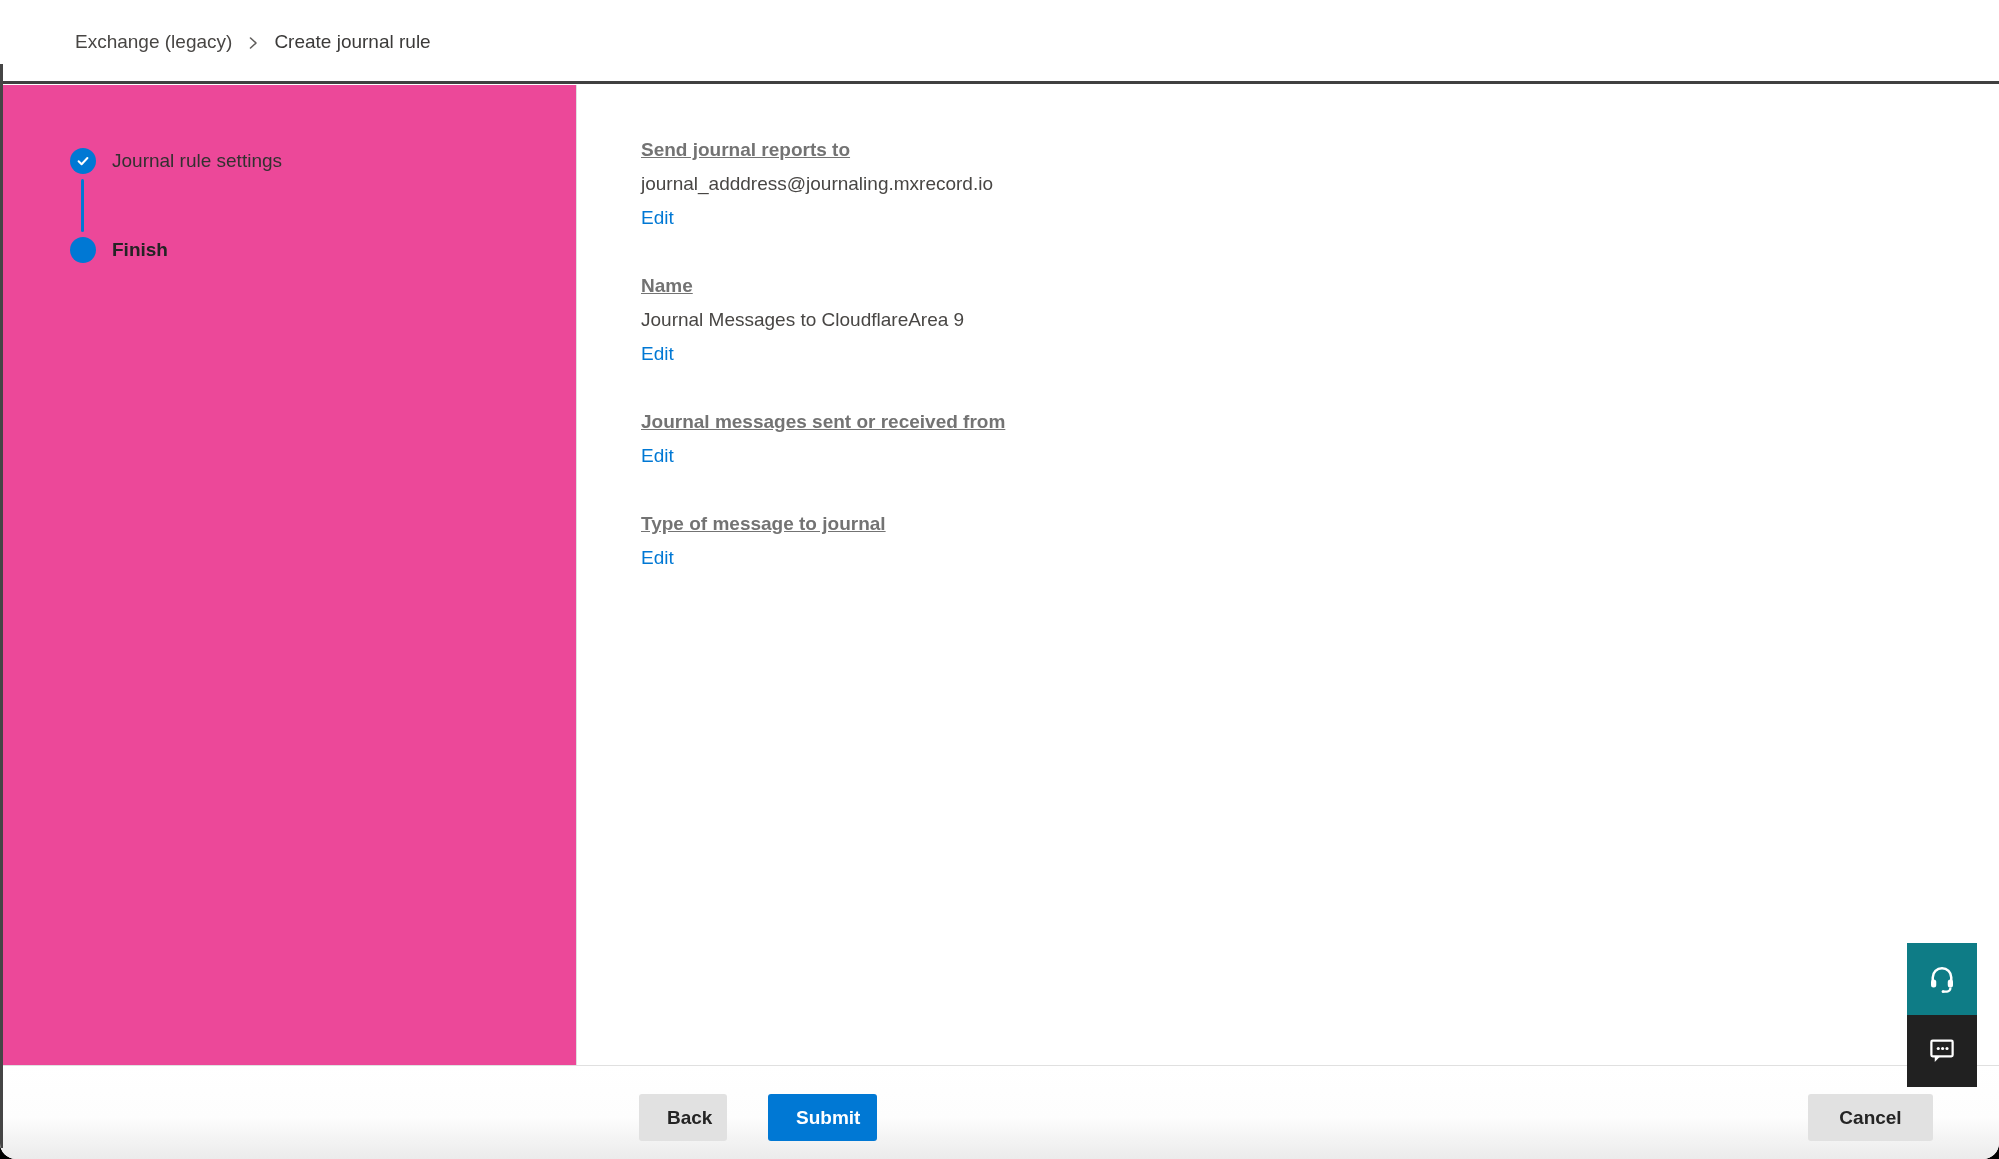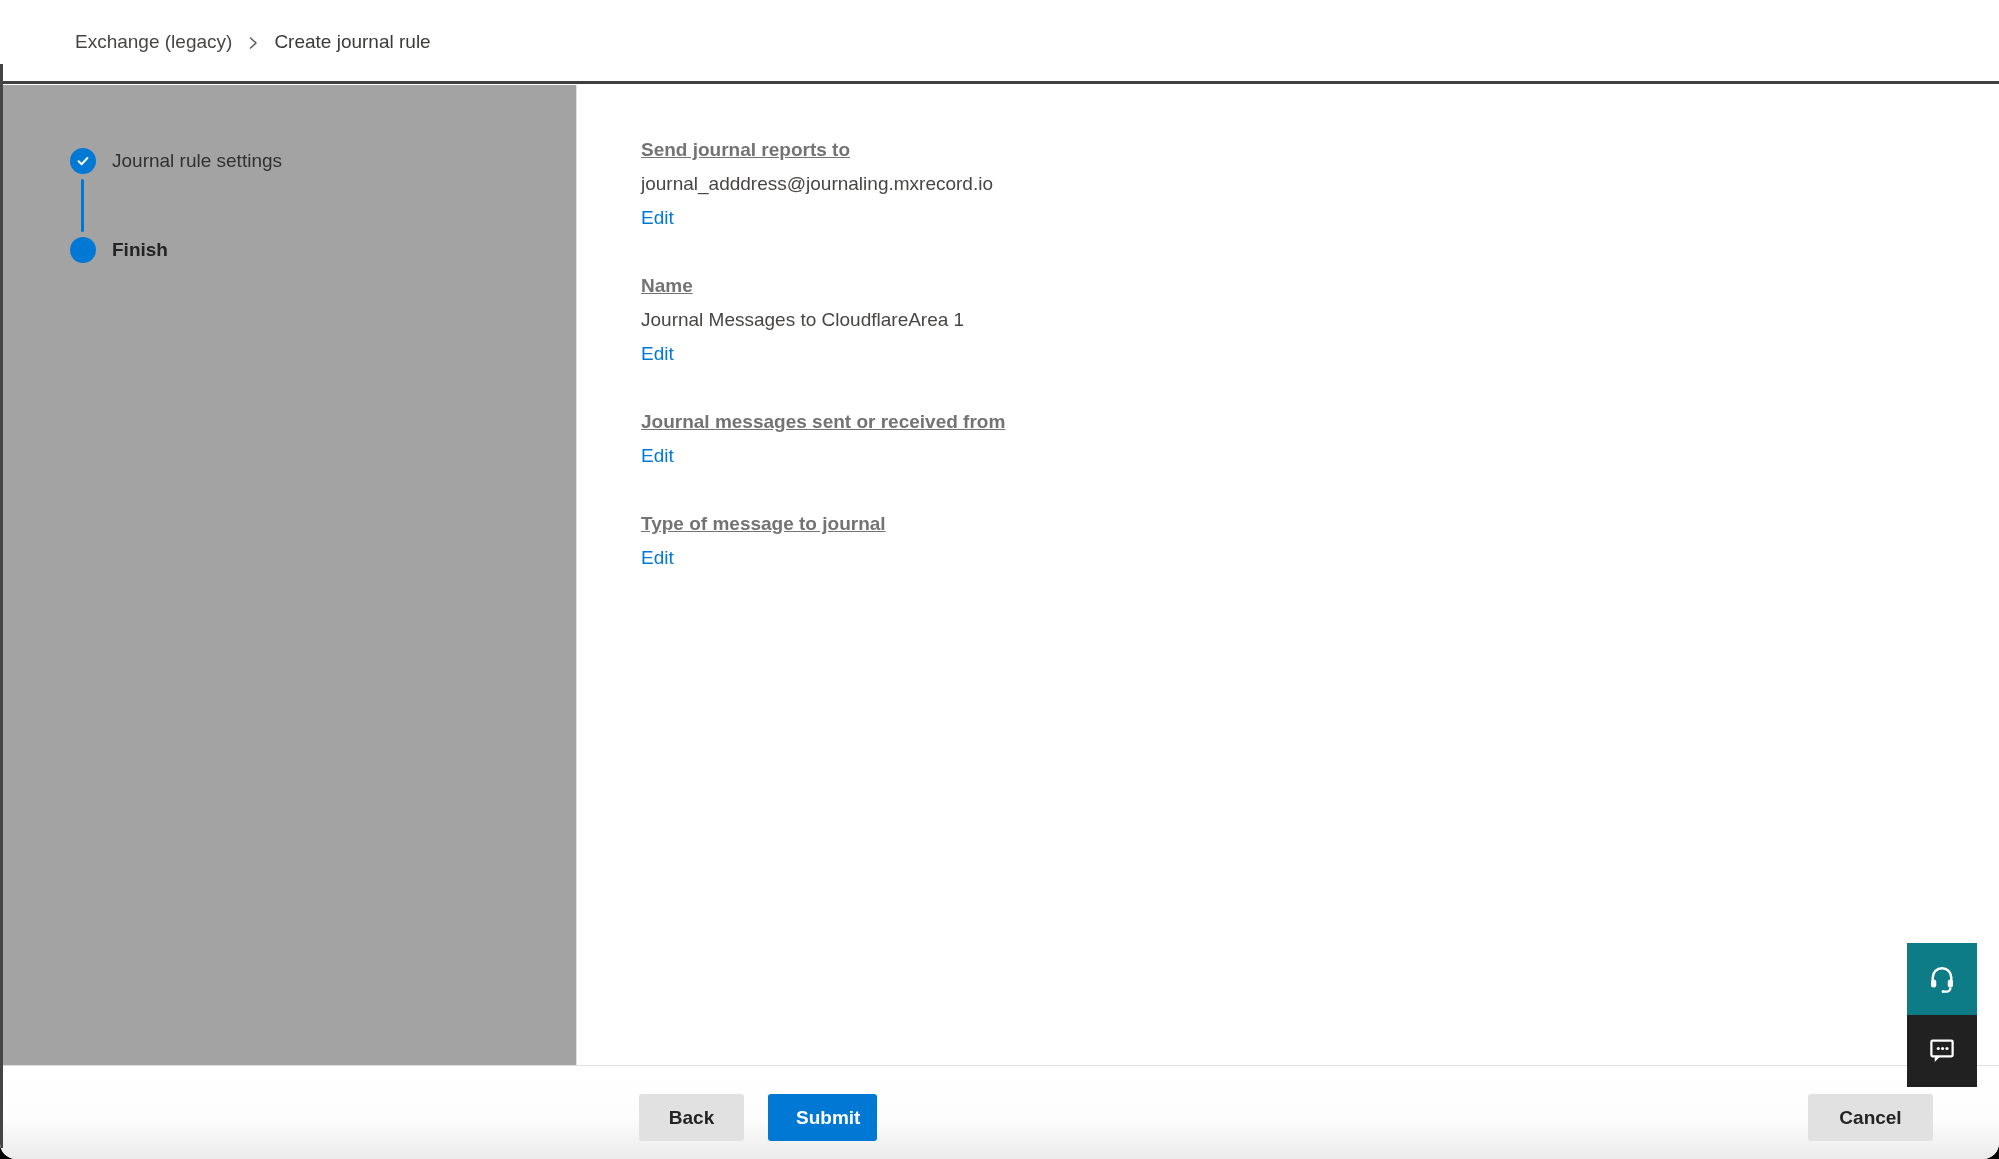--- a/index.html
+++ b/index.html
@@ -47,21 +47,21 @@
     text-decoration: none;
     cursor: pointer;
   }
   .crumb-chevron { display: flex; align-items: center; margin-top: 2px; }
   .crumb-current { color: #3b3a39; }
   
   .sidebar {
     position: absolute;
     left: 0; top: 85px;
     width: 577px; height: 980px;
-    background: #a3a3a3;
+    background: #ec4899;
     border-right: 1px solid #e0e0e0;
   }
   .step-row {
     position: absolute;
     left: 70px;
     display: flex;
     align-items: center;
     gap: 16px;
     cursor: pointer;
   }
@@ -139,21 +139,21 @@
     border: none;
     border-radius: 3px;
     font-family: "Liberation Sans", sans-serif;
     font-size: 19px;
     font-weight: 600;
     cursor: pointer;
     padding: 0 28px;
   }
   .btn-neutral { background: #e1e1e1; color: #242424; }
   .btn-primary { background: #0078d4; color: #ffffff; }
-  .btn-back   { left: 639px; width: 105px; }
+  .btn-back   { left: 639px; width: 88px; }
   .btn-submit { left: 768px; width: 109px; }
   .btn-cancel { left: 1808px; width: 125px; }
   
   .float-stack {
     position: absolute;
     right: 22px; top: 943px;
     width: 70px;
     z-index: 6;
   }
   .float-btn {
@@ -205,21 +205,21 @@
   <div class="content">
 
     <div class="section">
       <div class="section-label">Send journal reports to</div>
       <div class="section-value">journal_adddress@journaling.mxrecord.io</div>
       <a class="edit-link">Edit</a>
     </div>
 
     <div class="section">
       <div class="section-label">Name</div>
-      <div class="section-value">Journal Messages to CloudflareArea 1</div>
+      <div class="section-value">Journal Messages to CloudflareArea 9</div>
       <a class="edit-link">Edit</a>
     </div>
 
     <div class="section">
       <div class="section-label">Journal messages sent or received from</div>
       
       <a class="edit-link">Edit</a>
     </div>
 
     <div class="section">

